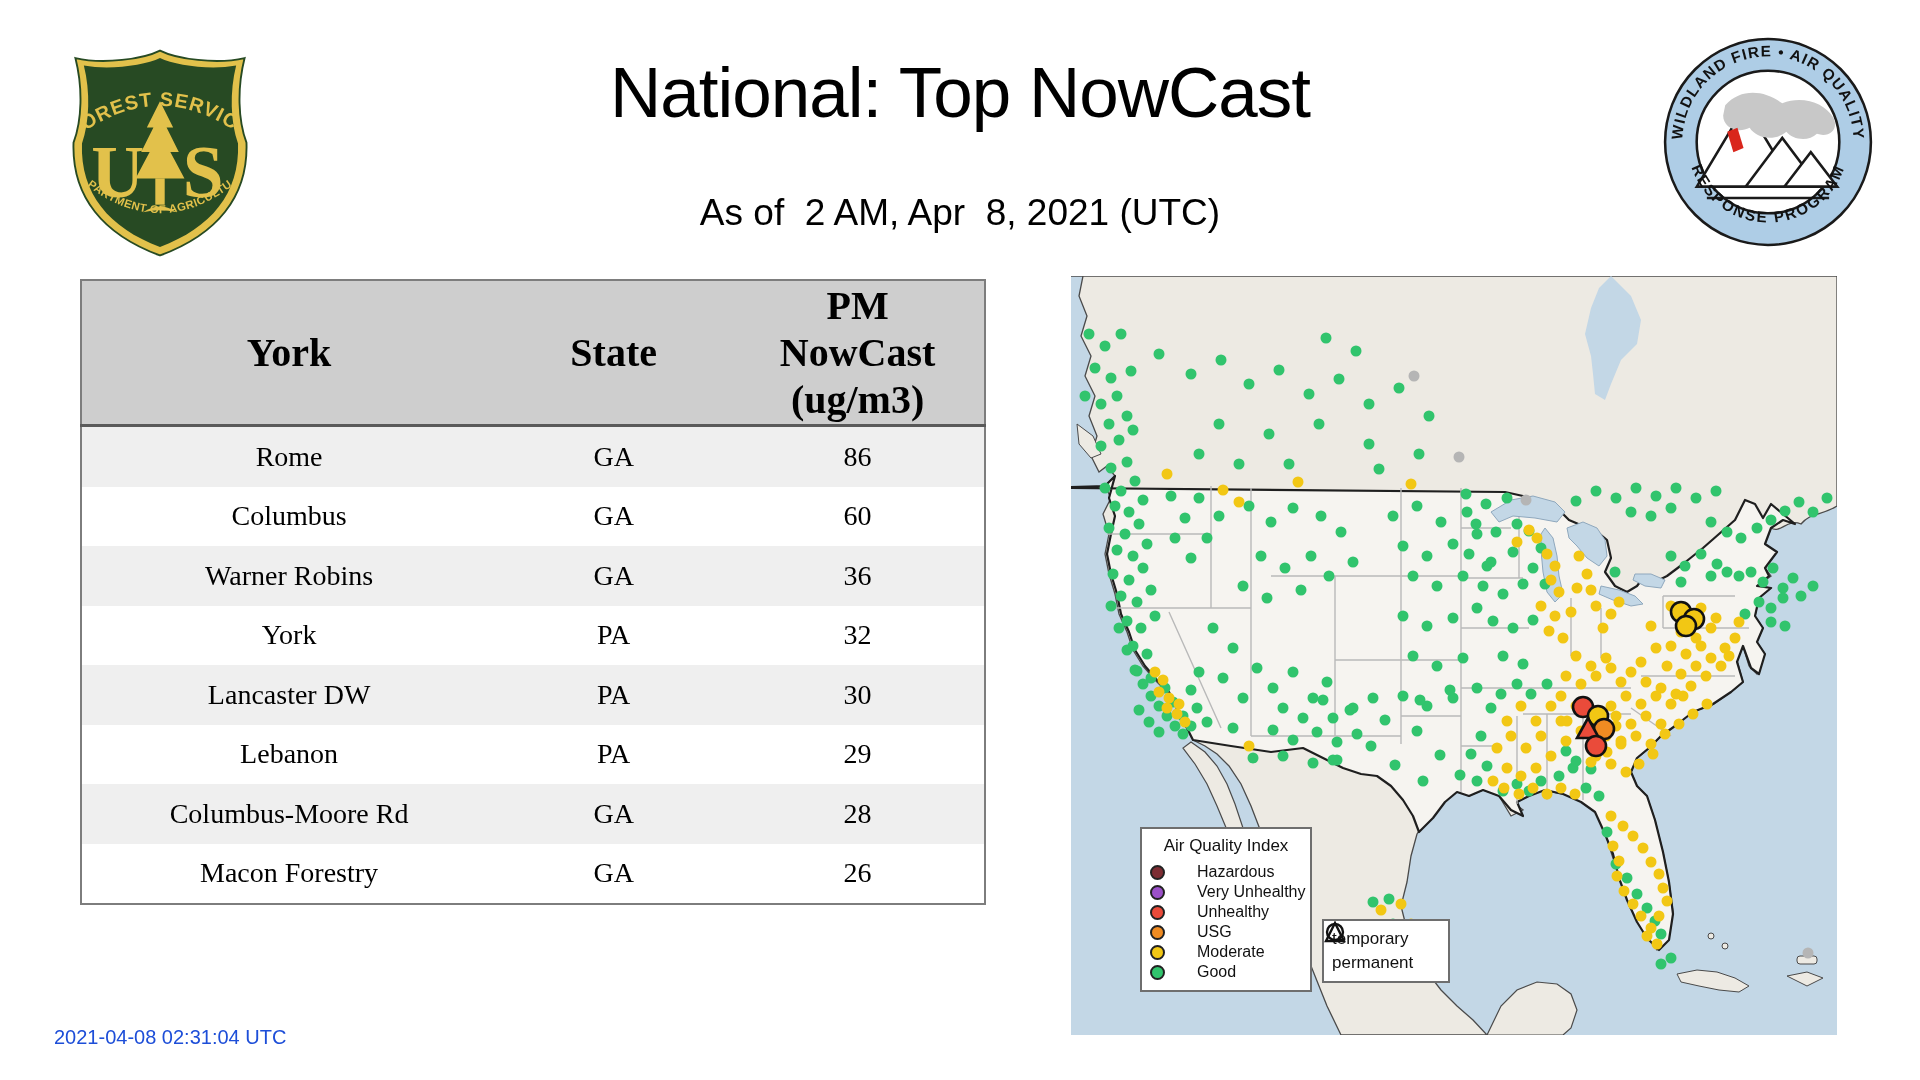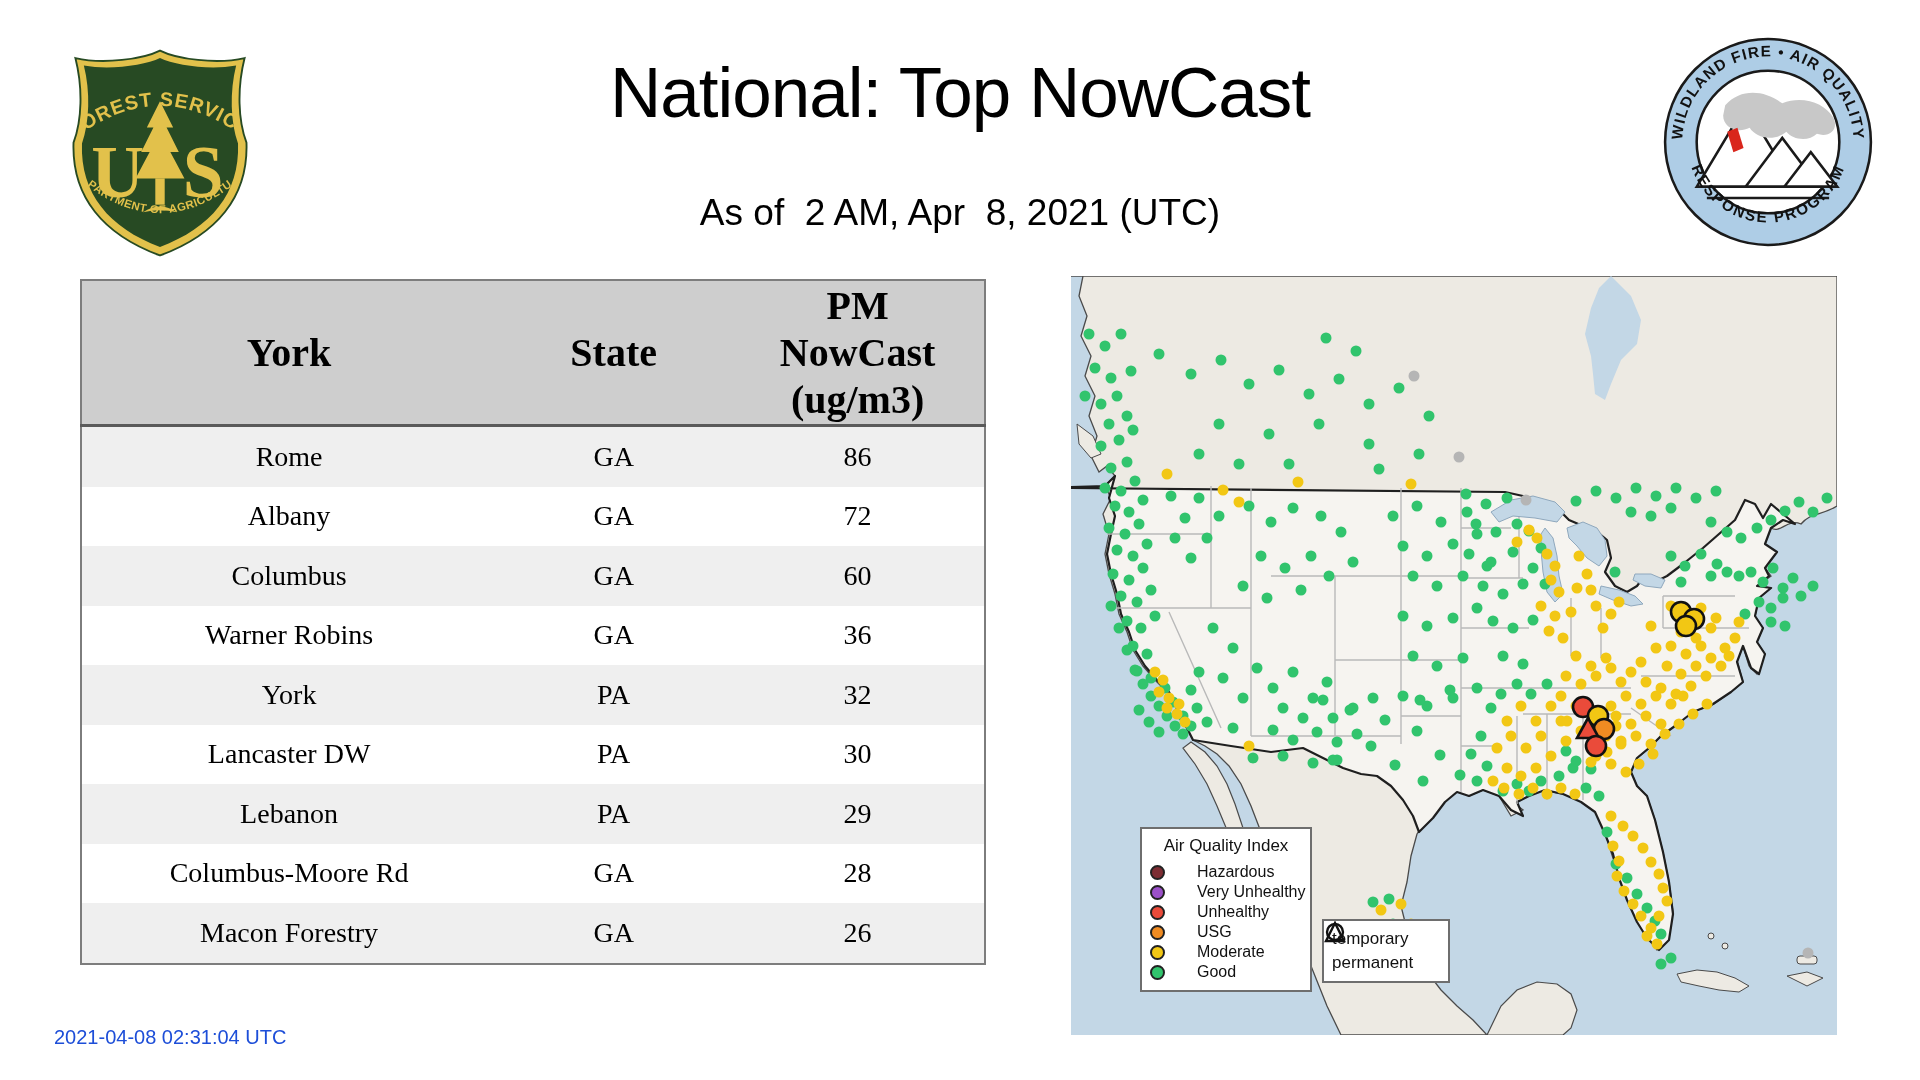--- a/index.html
+++ b/index.html
@@ -100,25 +100,20 @@
         <th class="col-pm">PM
 NowCast
 (ug/m3)</th>
       </tr>
     </thead>
     <tbody>
         <tr>
           <td>Rome</td>
           <td>GA</td>
           <td>86</td>
-        </tr>
-        <tr>
-          <td>Albany</td>
-          <td>GA</td>
-          <td>72</td>
         </tr>
         <tr>
           <td>Columbus</td>
           <td>GA</td>
           <td>60</td>
         </tr>
         <tr>
           <td>Warner Robins</td>
           <td>GA</td>
           <td>36</td>

